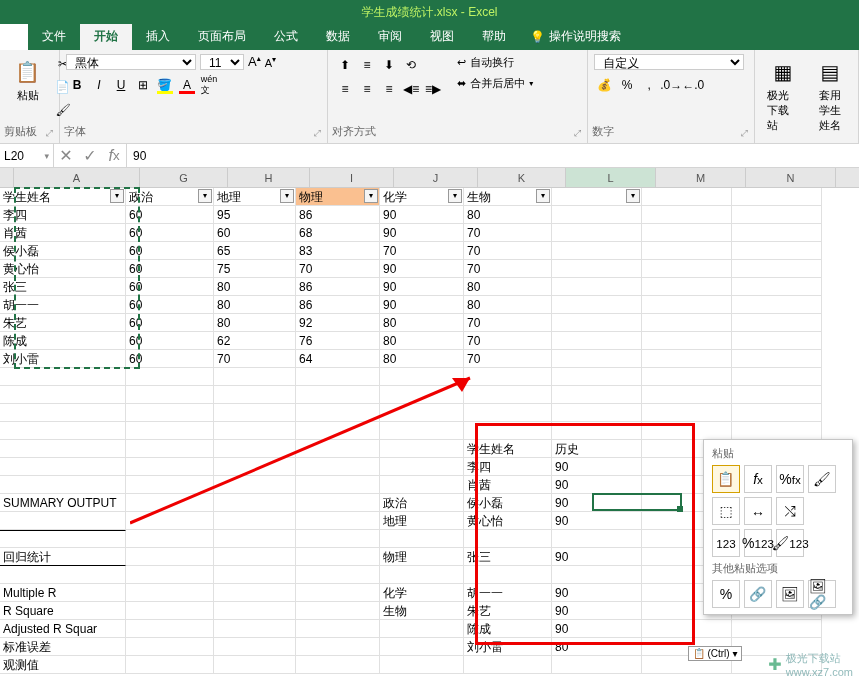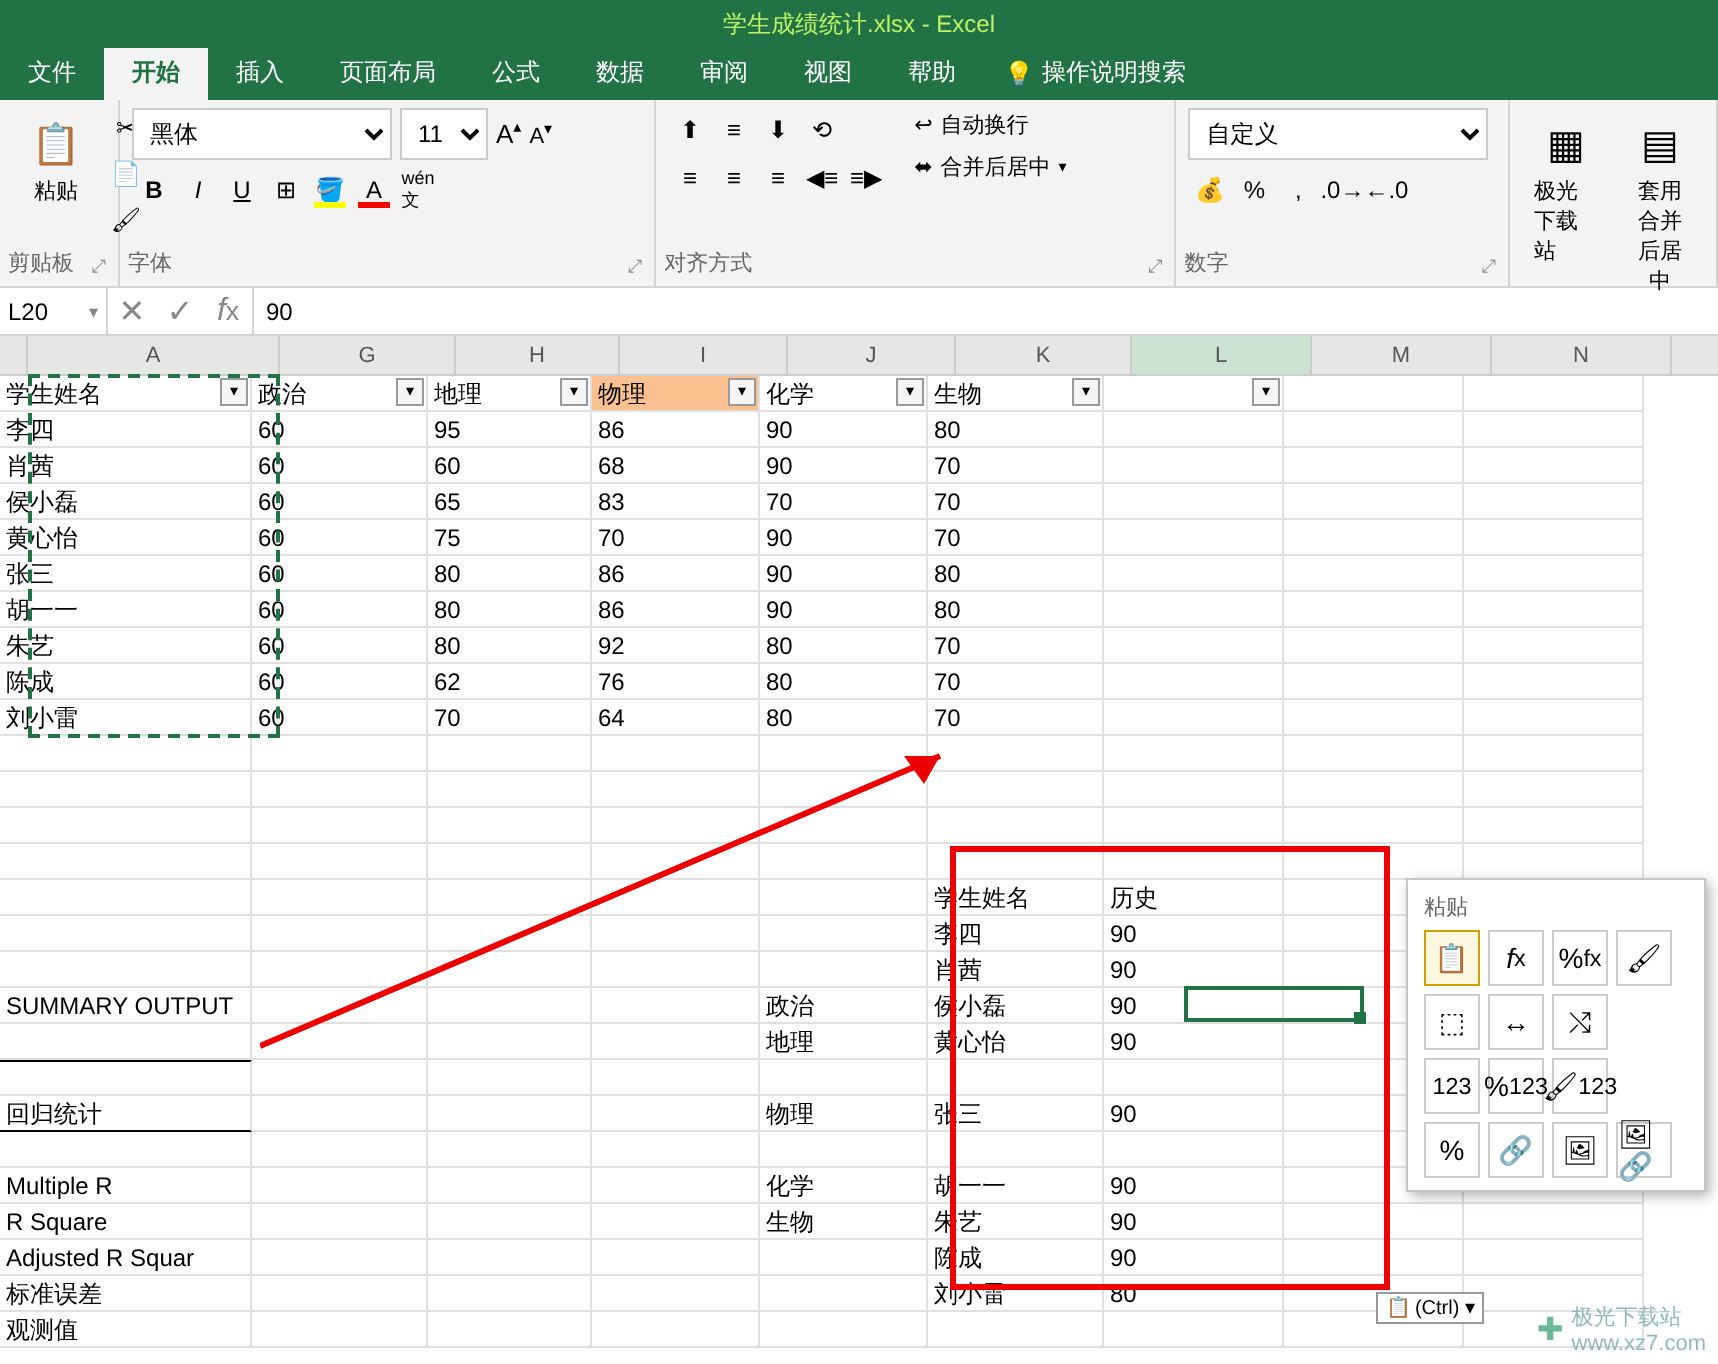--- a/index.html
+++ b/index.html
@@ -2,36 +2,36 @@
 <html><head>
 <meta charset="utf-8">
 <style>
 * { margin: 0; padding: 0; box-sizing: border-box; font-family: "Microsoft YaHei", sans-serif; }
 body { background: #fff; width: 859px; height: 682px; overflow: hidden; position: relative; }
 
 
 .title-bar { height: 24px; background: #217346; display: flex; align-items: center; justify-content: center; color: #bef264; font-size: 12px; position: relative; }
 
 
-.tabs { height: 26px; background: #217346; display: flex; align-items: flex-end; font-size: 12px; }
+.tabs { height: 26px; background: #217346; display: flex; align-items: flex-end; font-size: 12px; margin-left: 28px; }
 .tab { padding: 5px 14px; color: #fff; cursor: pointer; }
 .tab.active { background: #f3f3f3; color: #217346; font-weight: bold; }
 .tell-me { display: flex; align-items: center; color: #fff; padding: 5px 10px; gap: 4px; }
 
 
 .ribbon { height: 94px; background: #f3f3f3; border-bottom: 1px solid #d4d4d4; display: flex; font-size: 11px; }
 .ribbon-group { border-right: 1px solid #d4d4d4; display: flex; flex-direction: column; padding: 2px 4px; }
 .ribbon-group-content { flex: 1; display: flex; align-items: flex-start; gap: 3px; padding: 2px; }
 .ribbon-group-label { text-align: left; font-size: 11px; color: #666; padding: 2px 0; position: relative; }
 .ribbon-group-label .launcher { position: absolute; right: 2px; bottom: 2px; font-size: 9px; color: #888; }
 .big-btn { display: flex; flex-direction: column; align-items: center; padding: 2px 6px; cursor: pointer; }
 .big-btn .icn { width: 32px; height: 32px; display: flex; align-items: center; justify-content: center; font-size: 20px; }
 .btn-col { display: flex; flex-direction: column; gap: 3px; }
 .small-btn { width: 20px; height: 20px; display: flex; align-items: center; justify-content: center; cursor: pointer; font-size: 12px; }
-.font-select { height: 26px; border: 1px solid #ccc; background: #fff; font-size: 12px; padding: 0 4px; }
+.font-select { height: 16px; border: 1px solid #ccc; background: #fff; font-size: 12px; padding: 0 4px; }
 .btn-row { display: flex; gap: 0; }
 .btn-row .rb { width: 22px; height: 22px; display: flex; align-items: center; justify-content: center; border: 1px solid transparent; cursor: pointer; font-size: 12px; }
 .checkbox-row { display: flex; align-items: center; gap: 4px; font-size: 11px; padding: 1px 2px; }
 
 
 .formula-row { height: 24px; display: flex; border-bottom: 1px solid #d4d4d4; background: #fff; }
 .name-box { width: 54px; border-right: 1px solid #d4d4d4; display: flex; align-items: center; padding: 0 4px; font-size: 12px; }
 .name-box .dd { margin-left: auto; color: #888; font-size: 9px; }
 .fb-btns { display: flex; align-items: center; border-right: 1px solid #d4d4d4; }
 .fb-btn { width: 24px; height: 22px; display: flex; align-items: center; justify-content: center; color: #888; cursor: pointer; }
@@ -200,21 +200,21 @@
 
   <div class="ribbon-group" style="flex:1">
     <div class="ribbon-group-content">
       <div class="big-btn">
         <div class="icn">▦</div>
         <span>极光下载站</span>
       </div>
       <div class="big-btn">
         <div class="icn">▤</div>
         <span style="white-space:pre-line;text-align:center">套用
-合并后居中</span>
+学生姓名</span>
       </div>
     </div>
   </div>
 </div>
 
 <div class="formula-row">
   <div class="name-box">
     <span>L20</span>
     <span class="dd">▾</span>
   </div>
@@ -571,20 +571,21 @@
       <div class="picn">↔</div>
       <div class="picn">⤭</div>
     </div>
     <div class="icons">
       <div class="picn">
           <sub>123</sub>
         </div>
       <div class="picn">%<sub>123</sub></div>
       <div class="picn">🖌<sub>123</sub></div>
     </div>
+    <div class="section-label">其他粘贴选项</div>
     <div class="icons">
       <div class="picn">%</div>
       <div class="picn">🔗</div>
       <div class="picn">🖼</div>
       <div class="picn">🖼🔗</div>
     </div>
   </div>
 
   <div class="paste-ctrl" style="left:688px;top:478px">
     <span>📋</span>

